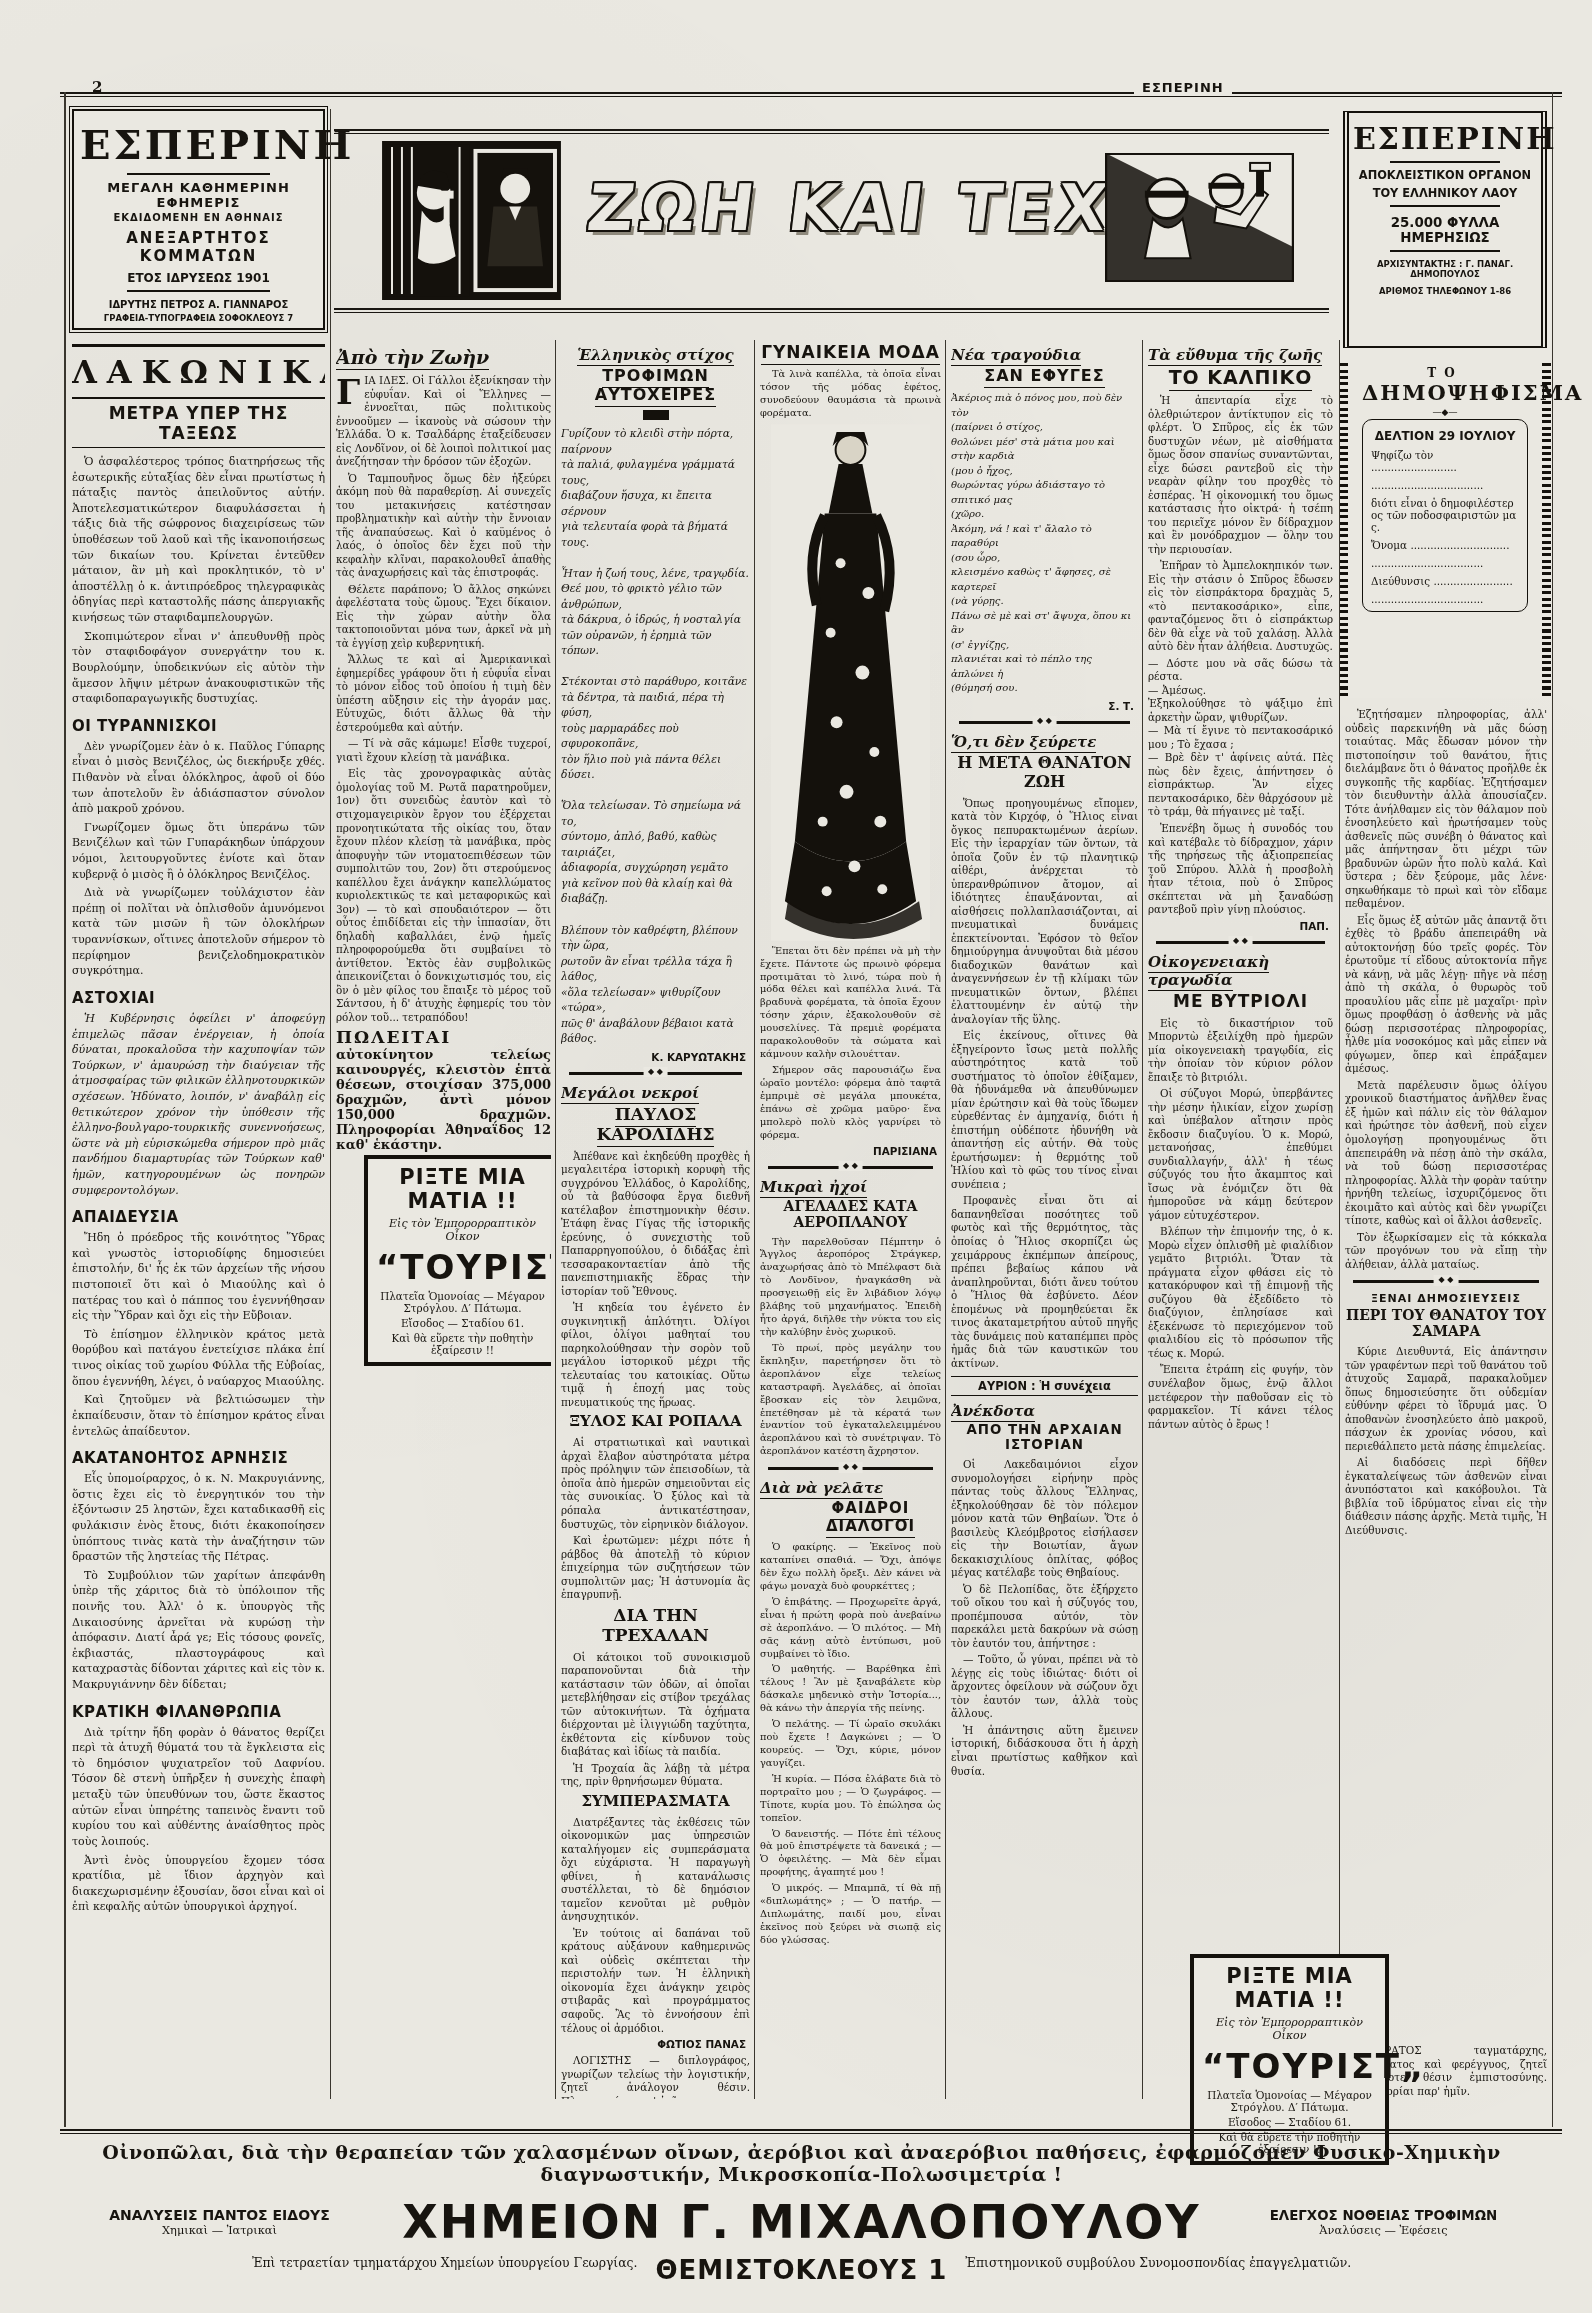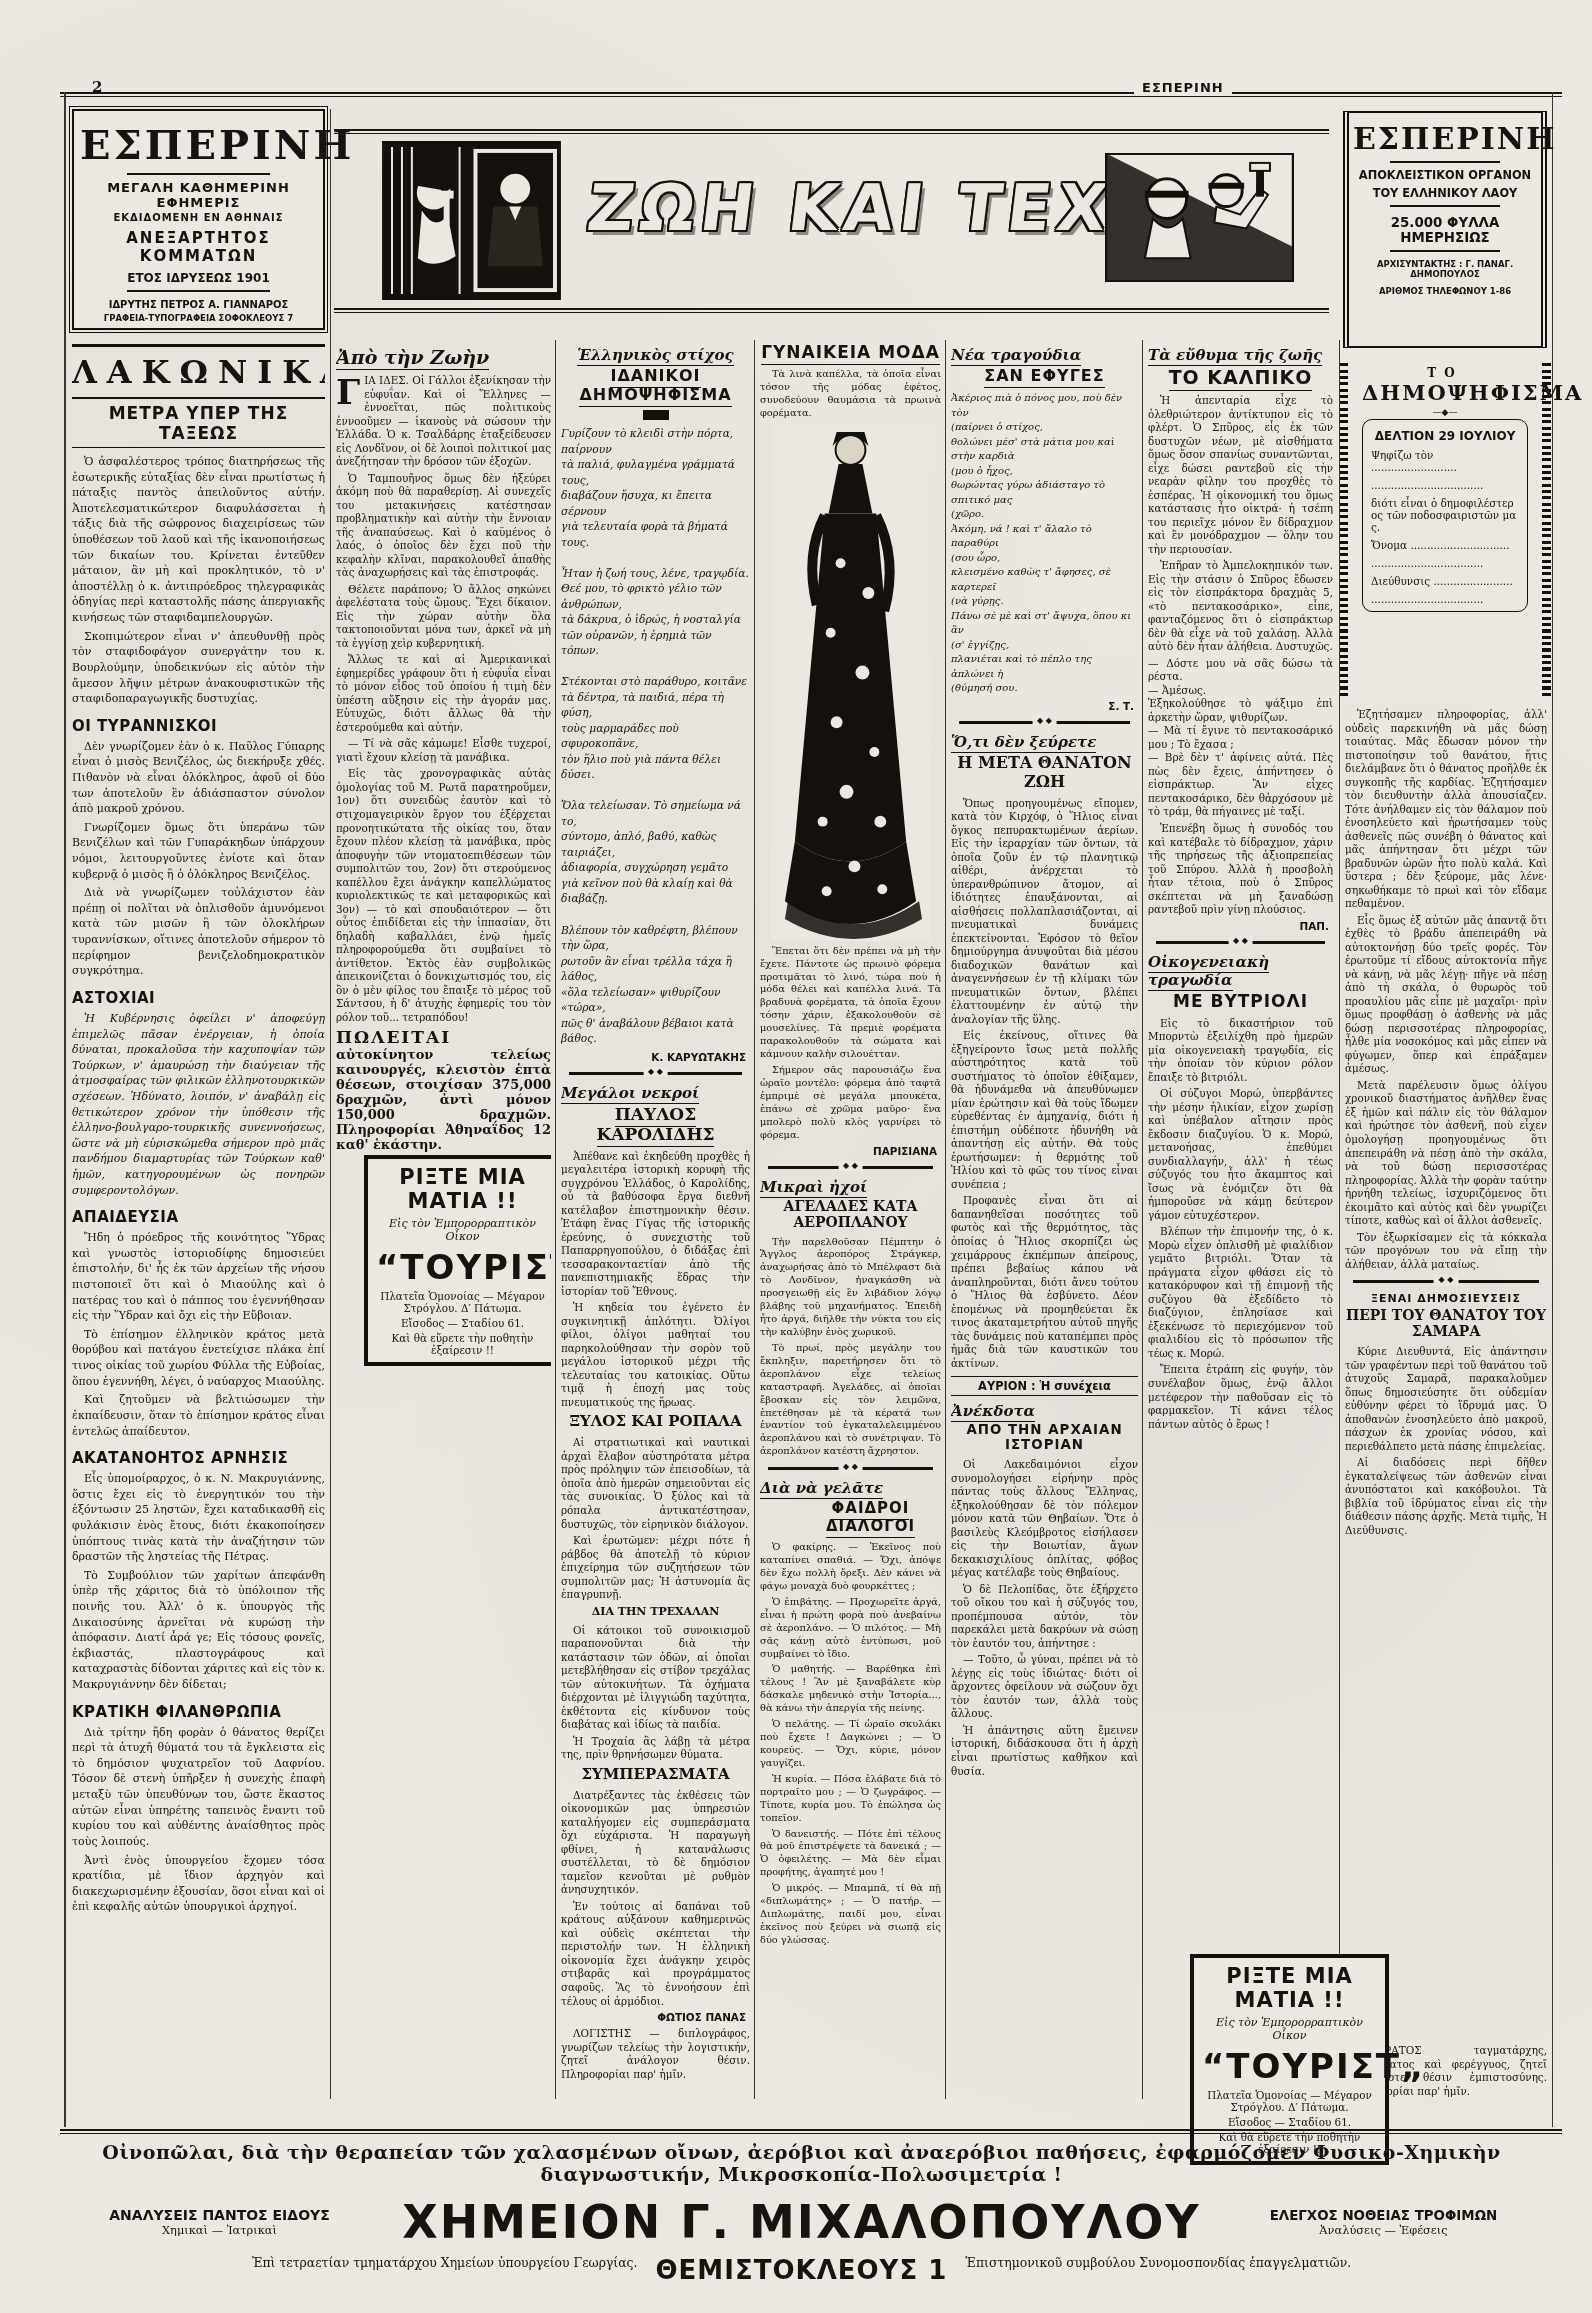--- a/index.html
+++ b/index.html
@@ -241,21 +241,21 @@
       <div class="tourist-l1">Εἰς τὸν Ἐμπορορραπτικὸν Οἶκον</div>
       <div class="tourist-name">“ΤΟΥΡΙΣΤ„</div>
       <div class="tourist-sm">Πλατεῖα Ὁμονοίας — Μέγαρον Στρόγλου. Δ′ Πάτωμα.</div>
       <div class="tourist-sm">Εἴσοδος — Σταδίου 61.</div>
       <div class="tourist-sm">Καὶ θὰ εὕρετε τὴν ποθητὴν ἐξαίρεσιν !!</div>
     </div>
   </div>
 
   <div class="col bodytxt" style="left:561px;top:340px;width:189px;height:1759px;">
     <div class="kicker" style="text-align:center;"><span>Ἑλληνικὸς στίχος</span></div>
-    <div class="hl-sans"><u>ΙΔΑΝΙΚΟΙ ΔΗΜΟΨΗΦΙΣΜΑ</u></div>
+    <div class="hl-sans"><u>ΤΡΟΦΙΜΩΝ ΑΥΤΟΧΕΙΡΕΣ</u></div>
     <div style="width:26px;height:10px;background:#14110c;margin:2px auto 6px;"></div>
     <div class="poem">Γυρίζουν τὸ κλειδὶ στὴν πόρτα, παίρνουν
 τὰ παλιά, φυλαγμένα γράμματά τους,
 διαβάζουν ἥσυχα, κι ἔπειτα σέρνουν
 γιὰ τελευταία φορὰ τὰ βήματά τους.
 
 Ἦταν ἡ ζωή τους, λένε, τραγῳδία.
 Θεέ μου, τὸ φρικτὸ γέλιο τῶν ἀνθρώπων,
 τὰ δάκρυα, ὁ ἱδρώς, ἡ νοσταλγία
 τῶν οὐρανῶν, ἡ ἐρημιὰ τῶν τόπων.
@@ -276,21 +276,21 @@
 πῶς θ' ἀναβάλουν βέβαιοι κατὰ βάθος.</div>
     <div class="sig">Κ. ΚΑΡΥΩΤΑΚΗΣ</div>
     <div class="orn"></div>
     <div class="kicker"><span>Μεγάλοι νεκροί</span></div>
     <div class="hl"><u>ΠΑΥΛΟΣ ΚΑΡΟΛΙΔΗΣ</u></div>
     <p>Ἀπέθανε καὶ ἐκηδεύθη προχθὲς ἡ μεγαλειτέρα ἱστορικὴ κορυφὴ τῆς συγχρόνου Ἑλλάδος, ὁ Καρολίδης, οὗ τὰ βαθύσοφα ἔργα διεθνῆ κατέλαβον ἐπιστημονικὴν θέσιν. Ἐτάφη ἕνας Γίγας τῆς ἱστορικῆς ἐρεύνης, ὁ συνεχιστὴς τοῦ Παπαρρηγοπούλου, ὁ διδάξας ἐπὶ τεσσαρακονταετίαν ἀπὸ τῆς πανεπιστημιακῆς ἕδρας τὴν ἱστορίαν τοῦ Ἔθνους.</p>
     <p>Ἡ κηδεία του ἐγένετο ἐν συγκινητικῇ ἁπλότητι. Ὀλίγοι φίλοι, ὀλίγοι μαθηταί του παρηκολούθησαν τὴν σορὸν τοῦ μεγάλου ἱστορικοῦ μέχρι τῆς τελευταίας του κατοικίας. Οὕτω τιμᾷ ἡ ἐποχή μας τοὺς πνευματικούς της ἥρωας.</p>
     <div class="hl" style="font-size:15px;">ΞΥΛΟΣ ΚΑΙ ΡΟΠΑΛΑ</div>
     <p>Αἱ στρατιωτικαὶ καὶ ναυτικαὶ ἀρχαὶ ἔλαβον αὐστηρότατα μέτρα πρὸς πρόληψιν τῶν ἐπεισοδίων, τὰ ὁποῖα ἀπὸ ἡμερῶν σημειοῦνται εἰς τὰς συνοικίας. Ὁ ξύλος καὶ τὰ ρόπαλα ἀντικατέστησαν, δυστυχῶς, τὸν εἰρηνικὸν διάλογον.</p>
     <p>Καὶ ἐρωτῶμεν: μέχρι πότε ἡ ράβδος θὰ ἀποτελῇ τὸ κύριον ἐπιχείρημα τῶν συζητήσεων τῶν συμπολιτῶν μας; Ἡ ἀστυνομία ἂς ἐπαγρυπνῇ.</p>
-    <div class="hl" style="font-size:11px;">ΔΙΑ ΤΗΝ ΤΡΕΧΑΛΑΝ</div>
+    <div class="hl" style="font-size:17px;">ΔΙΑ ΤΗΝ ΤΡΕΧΑΛΑΝ</div>
     <p>Οἱ κάτοικοι τοῦ συνοικισμοῦ παραπονοῦνται διὰ τὴν κατάστασιν τῶν ὁδῶν, αἱ ὁποῖαι μετεβλήθησαν εἰς στίβον τρεχάλας τῶν αὐτοκινήτων. Τὰ ὀχήματα διέρχονται μὲ ἰλιγγιώδη ταχύτητα, ἐκθέτοντα εἰς κίνδυνον τοὺς διαβάτας καὶ ἰδίως τὰ παιδία.</p>
     <p>Ἡ Τροχαία ἂς λάβῃ τὰ μέτρα της, πρὶν θρηνήσωμεν θύματα.</p>
     <div class="hl" style="font-size:15px;">ΣΥΜΠΕΡΑΣΜΑΤΑ</div>
     <p>Διατρέξαντες τὰς ἐκθέσεις τῶν οἰκονομικῶν μας ὑπηρεσιῶν καταλήγομεν εἰς συμπεράσματα ὄχι εὐχάριστα. Ἡ παραγωγὴ φθίνει, ἡ κατανάλωσις συστέλλεται, τὸ δὲ δημόσιον ταμεῖον κενοῦται μὲ ρυθμὸν ἀνησυχητικόν.</p>
     <p>Ἐν τούτοις αἱ δαπάναι τοῦ κράτους αὐξάνουν καθημερινῶς καὶ οὐδεὶς σκέπτεται τὴν περιστολήν των. Ἡ ἑλληνικὴ οἰκονομία ἔχει ἀνάγκην χειρὸς στιβαρᾶς καὶ προγράμματος σαφοῦς. Ἂς τὸ ἐννοήσουν ἐπὶ τέλους οἱ ἁρμόδιοι.</p>
     <div class="sig">ΦΩΤΙΟΣ ΠΑΝΑΣ</div>
     <p class="classified">ΛΟΓΙΣΤΗΣ — διπλογράφος, γνωρίζων τελείως τὴν λογιστικήν, ζητεῖ ἀνάλογον θέσιν. Πληροφορίαι παρ' ἡμῖν.</p>
   </div>
 
   <div class="col c4txt" style="left:760px;top:340px;width:181px;height:1759px;">

